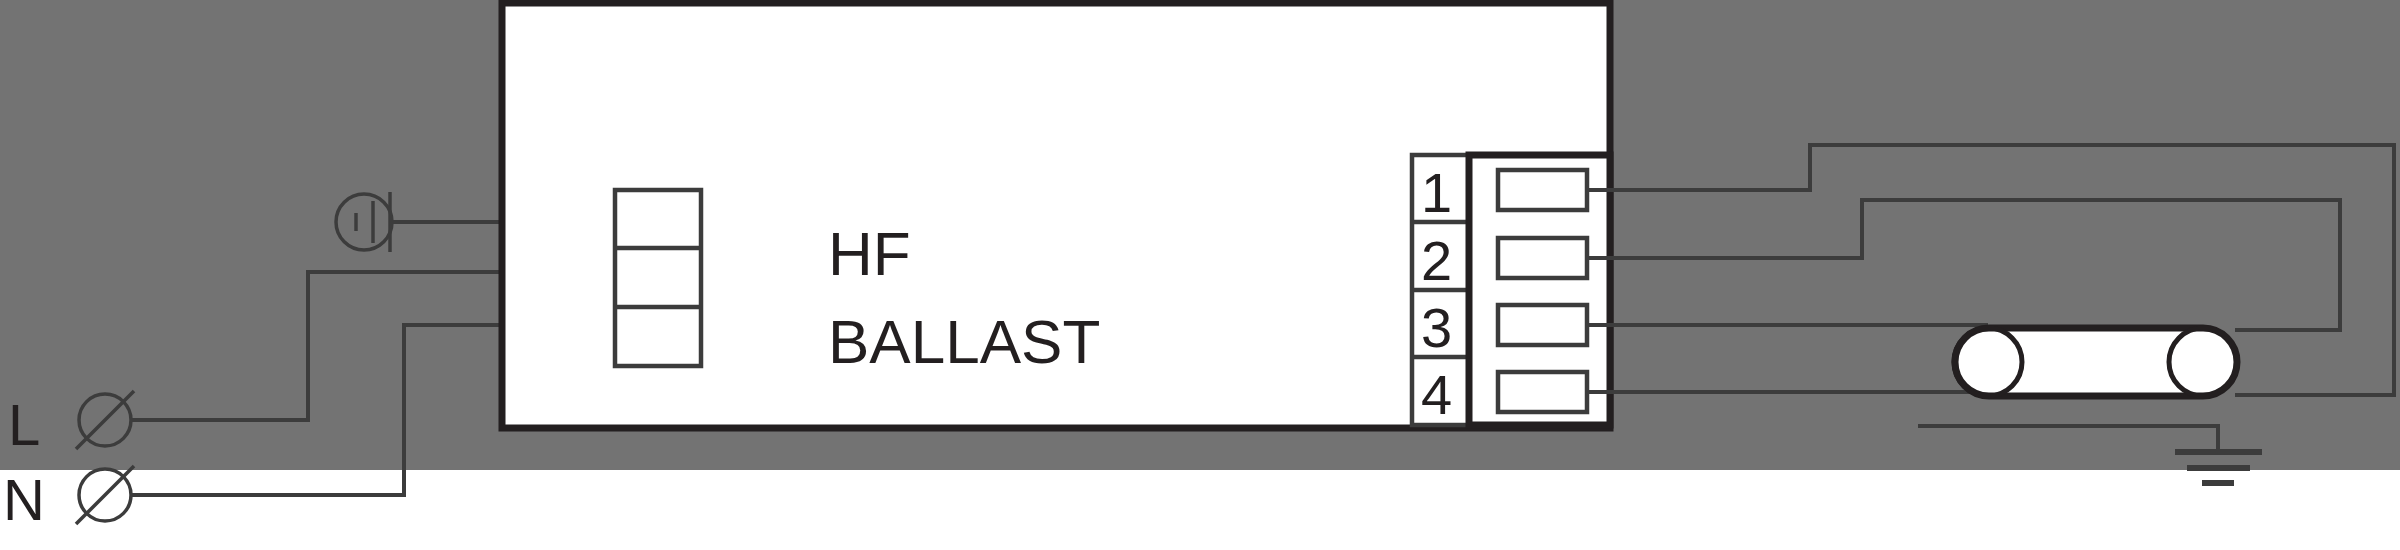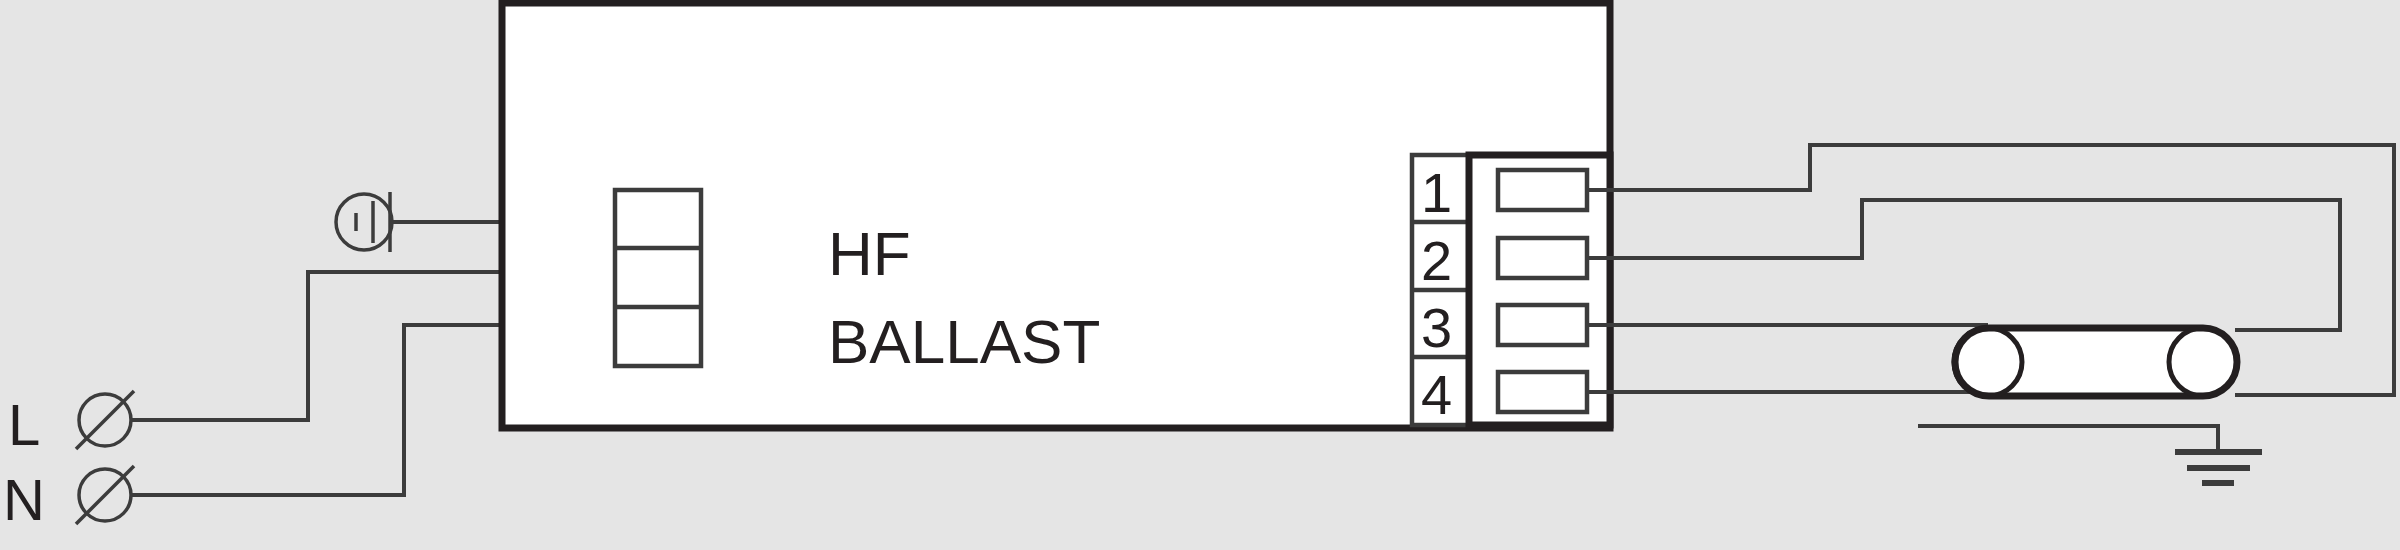--- a/index.html
+++ b/index.html
@@ -1,18 +1,18 @@
 <!DOCTYPE html>
 <html><head>
 <meta charset="utf-8">
 <style>
   html,body{margin:0;padding:0;background:#ffffff;}
   body{width:2400px;height:550px;overflow:hidden;
        font-family:"Liberation Sans","DejaVu Sans",sans-serif;}
-  #stage{position:relative;width:2400px;height:550px;background:#e5e5e5;}
+  #stage{position:relative;width:2400px;height:470px;background:#737373;}
   svg#diagram{position:absolute;left:0;top:0;width:2400px;height:550px;display:block;}
   .lbl{font-family:"Liberation Sans","DejaVu Sans",sans-serif;fill:#231f20;}
 </style>
 </head>
 <body>
 
 <div id="stage">
 <svg id="diagram" viewBox="0 0 2400 550" xmlns="http://www.w3.org/2000/svg">
 
   <g>

